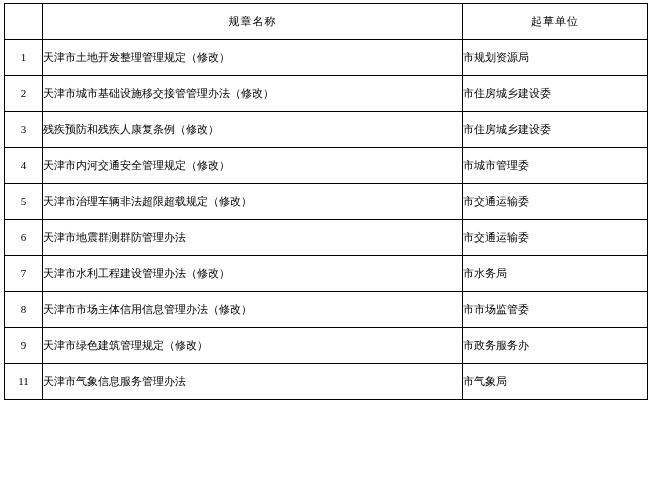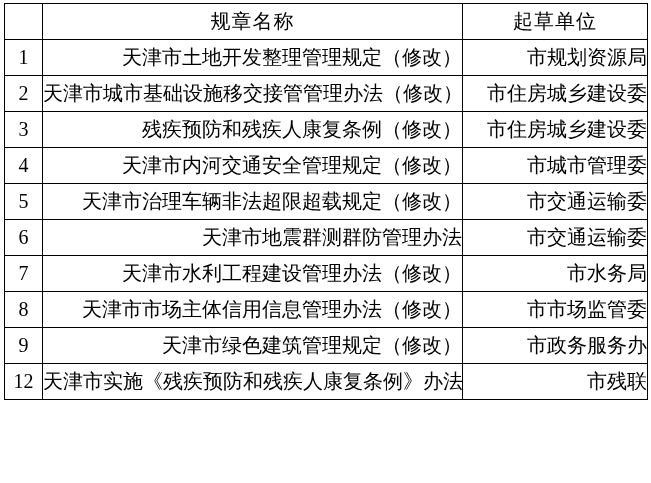--- a/index.html
+++ b/index.html
@@ -25,45 +25,45 @@
     border-collapse: collapse;
     width: 643px;
     table-layout: fixed;
   }
   table.regtable td, table.regtable th {
     border: 1px solid #000000;
     font-weight: normal;
     padding: 0;
     height: 35px;
     line-height: 35px;
-    font-size: 20px;
+    font-size: 11px;
     vertical-align: middle;
     overflow: hidden;
     white-space: nowrap;
   }
   col.c-idx { width: 38px; }
   col.c-name { width: 420px; }
   col.c-unit { width: 185px; }
 
   .hdr {
     text-align: center;
     font-size: 18px;
     letter-spacing: 1px;
   }
   .idx {
     text-align: center;
     font-size: 17px;
   }
   .name {
-    text-align: right;
+    text-align: left;
     padding-left: 10px;
     font-size: 17px;
   }
   .unit {
-    text-align: right;
+    text-align: left;
     font-size: 17px;
   }
 </style>
 </head>
 <body>
 
 <div class="page">
   <table class="regtable">
     <colgroup>
       <col class="c-idx">
@@ -117,19 +117,19 @@
         <td class="idx">8</td>
         <td class="name">天津市市场主体信用信息管理办法（修改）</td>
         <td class="unit">市市场监管委</td>
       </tr>
       <tr>
         <td class="idx">9</td>
         <td class="name">天津市绿色建筑管理规定（修改）</td>
         <td class="unit">市政务服务办</td>
       </tr>
       <tr>
-        <td class="idx">12</td>
-        <td class="name">天津市实施《残疾预防和残疾人康复条例》办法</td>
-        <td class="unit">市残联</td>
+        <td class="idx">11</td>
+        <td class="name">天津市气象信息服务管理办法</td>
+        <td class="unit">市气象局</td>
       </tr>
     </tbody>
   </table>
 </div>
 
 </body></html>

